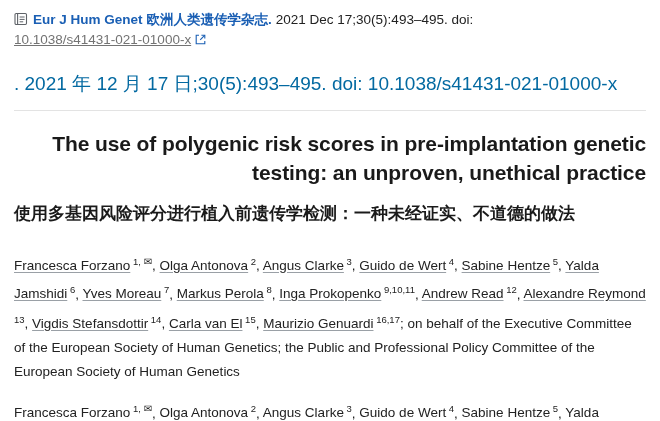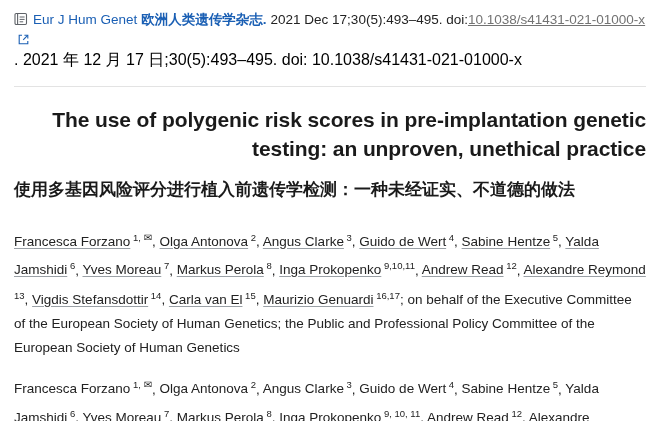--- a/index.html
+++ b/index.html
@@ -35,21 +35,21 @@
   .journal-icon {
     width: 14px;
     height: 14px;
     margin-right: 5px;
     position: relative;
     top: 2px;
     flex: none;
   }
   .journal-name {
     color: #1a5fb4;
-    font-weight: 400;
+    font-weight: 700;
     margin-right: 4px;
     white-space: nowrap;
   }
   .journal-name-cn {
     color: #1a5fb4;
     font-weight: 600;
     margin-right: 4px;
     white-space: nowrap;
   }
   .journal-cite {
@@ -63,24 +63,24 @@
   }
   .ext-icon {
     display: inline-block;
     width: 11px;
     height: 11px;
     margin-left: 4px;
     position: relative;
     top: 1px;
   }
   .journal-line-cn {
-    font-size: 16px;
+    font-size: 19px;
     line-height: 20px;
-    color: #000000;
-    margin-top: 9px;
+    color: #0369a1;
+    margin-top: 24px;
     margin-bottom: 0;
   }
 
   
   .divider {
     border: none;
     border-top: 1px solid #e3e3e3;
     margin: 16px 0 0 0;
   }
 

